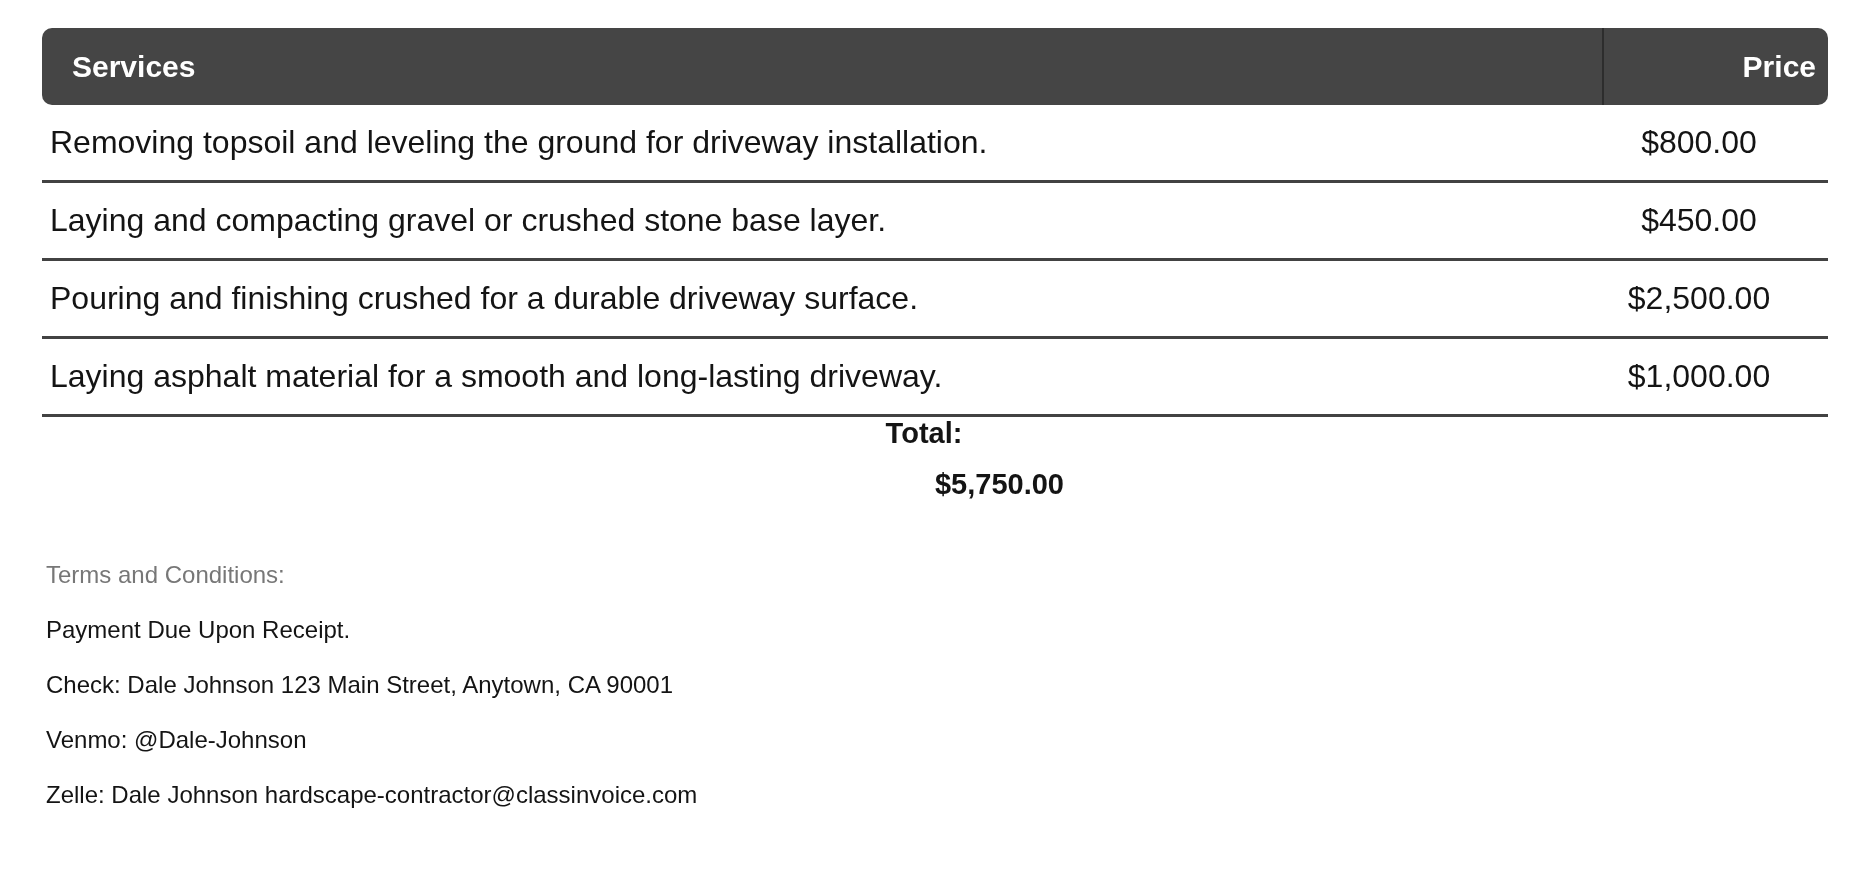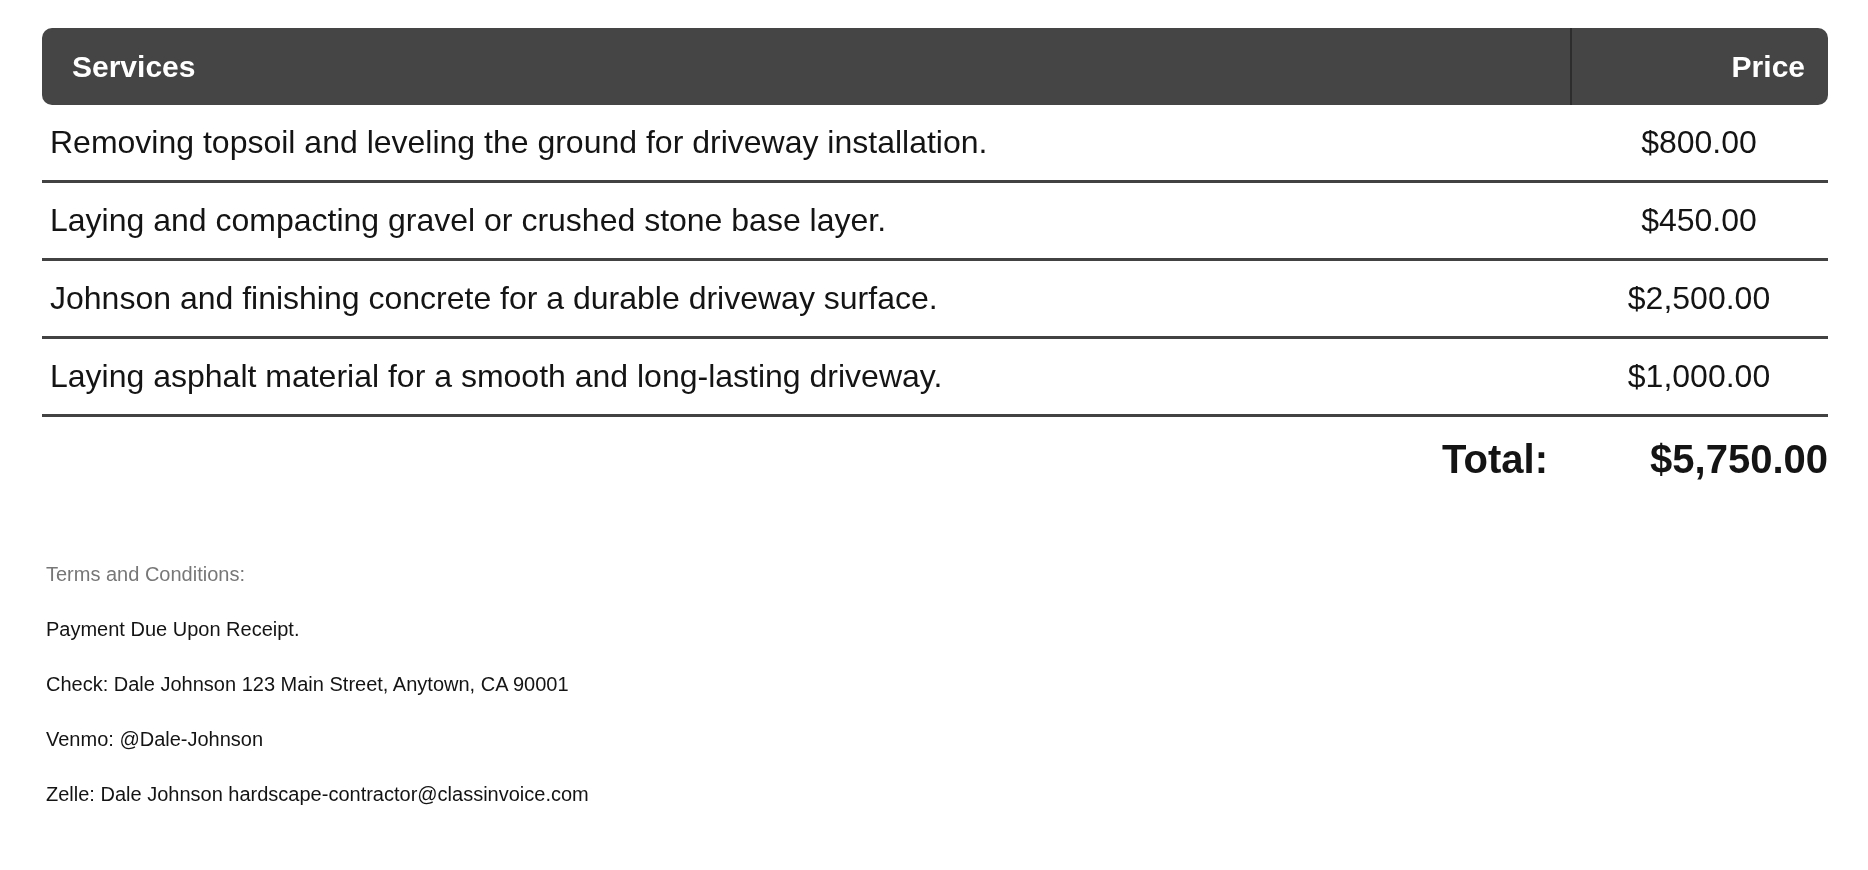--- a/index.html
+++ b/index.html
@@ -31,25 +31,25 @@
     font-size: 30px;
     overflow: hidden;
   }
   .thead .service-cell {
     flex: 1;
     display: flex;
     align-items: center;
     padding-left: 30px;
   }
   .thead .price-cell {
-    width: 258px;
+    width: 226px;
     display: flex;
     align-items: center;
     justify-content: flex-end;
-    padding-right: 23px;
+    padding-right: 12px;
     border-left: 2px solid var(--header-divider, rgba(0,0,0,0.35));
   }
 
   .row {
     display: flex;
     align-items: center;
     height: 78px;
     border-bottom: 3px solid var(--row-border, #424242);
     font-size: 32px;
   }
@@ -59,38 +59,39 @@
   }
   .row .price-cell {
     width: 258px;
     text-align: center;
   }
 
   .total-row {
     display: flex;
     align-items: center;
     height: 84px;
-    font-size: 40px;
+    font-size: 29px;
     font-weight: bold;
+    flex-direction: column;
   }
   .total-row .total-label {
     flex: 1;
     text-align: right;
     padding-right: 22px;
   }
   .total-row .price-cell {
     width: 258px;
     text-align: right;
   }
 
   
   .terms {
     margin-top: 46px;
     padding-left: 4px;
-    font-size: 20px;
+    font-size: 24px;
   }
   .terms-heading {
     color: var(--terms-heading, #777777);
     line-height: 55px;
   }
   .terms-line {
     color: var(--body-text, #141414);
     line-height: 55px;
   }
 </style>
@@ -110,21 +111,21 @@
       <div class="service-cell">Removing topsoil and leveling the ground for driveway installation.</div>
       <div class="price-cell">$800.00</div>
     </div>
 
     <div class="row">
       <div class="service-cell">Laying and compacting gravel or crushed stone base layer.</div>
       <div class="price-cell">$450.00</div>
     </div>
 
     <div class="row">
-      <div class="service-cell">Johnson and finishing concrete for a durable driveway surface.</div>
+      <div class="service-cell">Pouring and finishing crushed for a durable driveway surface.</div>
       <div class="price-cell">$2,500.00</div>
     </div>
 
     <div class="row">
       <div class="service-cell">Laying asphalt material for a smooth and long-lasting driveway.</div>
       <div class="price-cell">$1,000.00</div>
     </div>
 
     <div class="total-row">
       <div class="total-label">Total:</div>

